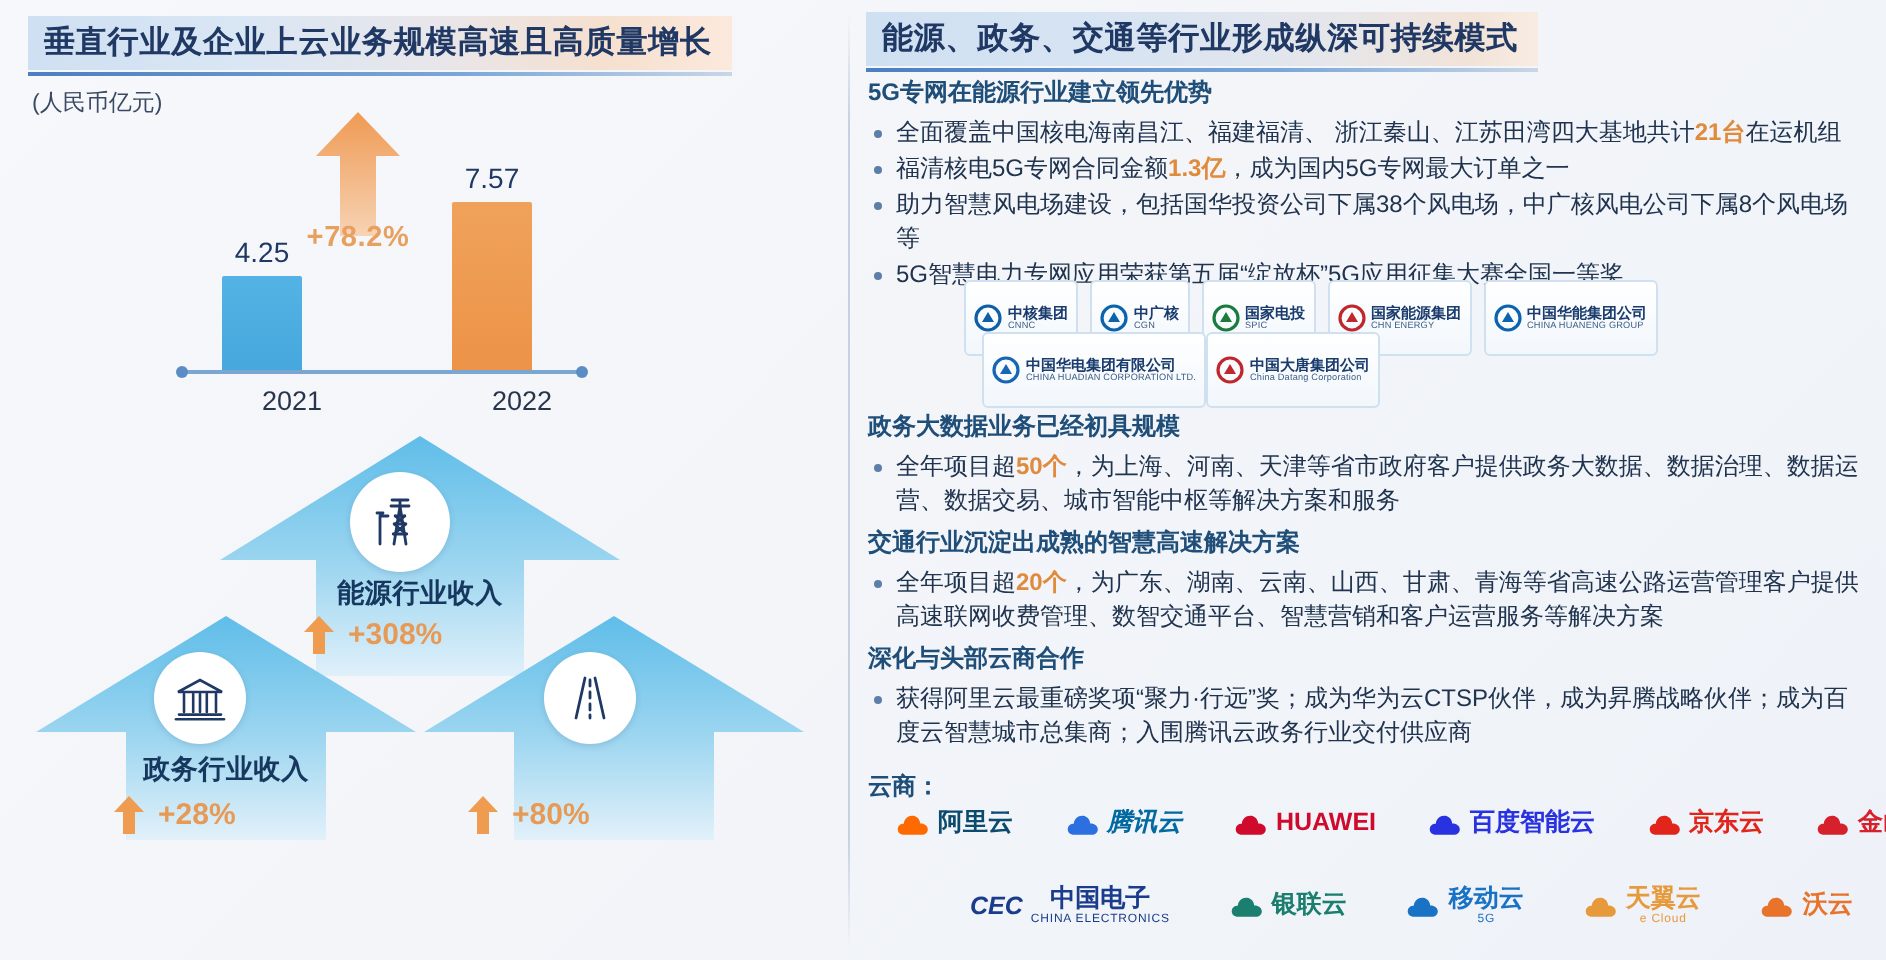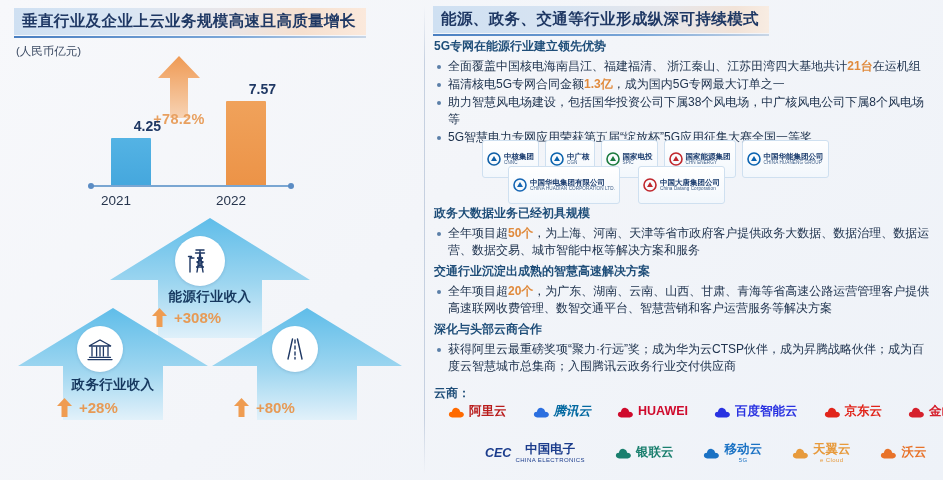--- a/index.html
+++ b/index.html
@@ -39,35 +39,35 @@
   
   .unit-note{position:absolute;left:16px;top:44px;font-size:11.5px;color:#3b4a63;}
 
   .chart{position:absolute;left:95px;top:56px;width:300px;height:160px;}
   .growth-arrow{position:absolute;left:62px;top:0px;width:44px;height:62px;}
   .growth-label{
     position:absolute;left:38px;top:55px;width:92px;text-align:center;
     font-size:14.5px;font-weight:bold;color:#e8a060;letter-spacing:.3px;
   }
 
-  .bar-label{position:absolute;font-size:14px;font-weight:bold;color:#1f3864;text-align:right;width:60px;}
+  .bar-label{position:absolute;font-size:14px;font-weight:normal;color:#1f3864;text-align:center;width:60px;}
   .bar{position:absolute;bottom:30px;width:40px;border-radius:1px;}
   #bar-2021{left:16px;height:48px;background:linear-gradient(180deg,#54b3e4 0%,#45a7dd 100%);}
   #bar-2022{left:131px;height:85px;background:linear-gradient(180deg,#f0a25b 0%,#ec9347 100%);}
   #label-2021{left:6px;bottom:82px;}
   #label-2022{left:121px;bottom:119px;}
 
   .axis{position:absolute;left:-4px;bottom:29px;width:200px;height:2px;background:#7aa6d2;}
   .axis:before,.axis:after{
     content:"";position:absolute;top:-2px;width:6px;height:6px;border-radius:50%;
     background:#5b8cc4;
   }
   .axis:before{left:-3px;}
   .axis:after{right:-3px;}
-  .tick-label{position:absolute;bottom:8px;width:60px;text-align:left;font-size:13.5px;color:#27354d;}
+  .tick-label{position:absolute;bottom:8px;width:60px;text-align:right;font-size:13.5px;color:#27354d;}
   #tick-2021{left:6px;}
   #tick-2022{left:121px;}
 
   
   .bigarrow{position:absolute;}
   .bigarrow svg{display:block;}
   .arrow-icon{
     position:absolute;border-radius:50%;background:#ffffff;
     display:flex;align-items:center;justify-content:center;
     box-shadow:0 1px 3px rgba(40,80,130,.18);
@@ -320,21 +320,21 @@
             <circle cx="7" cy="7" r="6" fill="none" stroke="#0b63b0" stroke-width="1.6"></circle>
             <path d="M4 9 L7 4 L10 9 Z" fill="#0b63b0"></path>
           </svg>
         </span>
         <span class="txt">
           <span class="t1">中国华能集团公司</span>
           <span class="t2">CHINA HUANENG GROUP</span>
         </span>
       </div>
     </div>
-  <div class="logo-row" style="left:508px;top:166px;gap:18px;">
+  <div class="logo-row" style="left:491px;top:166px;gap:0;">
       <div class="logo-chip">
         <span class="mark">
           <svg width="14" height="14" viewBox="0 0 14 14">
             <circle cx="7" cy="7" r="6" fill="none" stroke="#1666b3" stroke-width="1.6"></circle>
             <path d="M4 9 L7 4 L10 9 Z" fill="#1666b3"></path>
           </svg>
         </span>
         <span class="txt">
           <span class="t1">中国华电集团有限公司</span>
           <span class="t2">CHINA HUADIAN CORPORATION LTD.</span>
@@ -371,21 +371,21 @@
   <div class="rsec" style="top:321px;width:500px;">
     <div class="sec-head">深化与头部云商合作</div>
     <ul class="bullets">
         <li><span>获得阿里云最重磅奖项“聚力·行远”奖；成为华为云CTSP伙伴，成为昇腾战略伙伴；成为百度云智慧城市总集商；入围腾讯云政务行业交付供应商</span></li>
       </ul>
   </div>
 
   <div class="rsec sec-head" style="top:385px;">云商：</div>
 
   <div class="cloud-row" style="left:448px;top:405px;gap:26px;">
-      <div class="cloud-logo" style="color: #b91c1c;">
+      <div class="cloud-logo" style="color: #0c4a6e;">
         <span class="cmark">
           <svg width="17" height="14" viewBox="0 0 17 14">
             <path d="M4.2 12.4 C1.9 12.4 0.6 10.9 0.9 9.1 C1.2 7.5 2.6 6.7 3.9 6.9 C4.1 4.3 6.2 2.6 8.6 2.9 C10.6 3.2 12 4.8 12.1 6.7 C14.2 6.6 15.9 8 15.9 9.6 C15.9 11.2 14.6 12.4 12.8 12.4 Z" fill="#ff6a00"></path>
           </svg>
         </span>
         <span class="cstack">
           <span>阿里云</span>
         </span>
       </div>
       <div class="cloud-logo" style="color: #0369a1; font-style: italic;">

